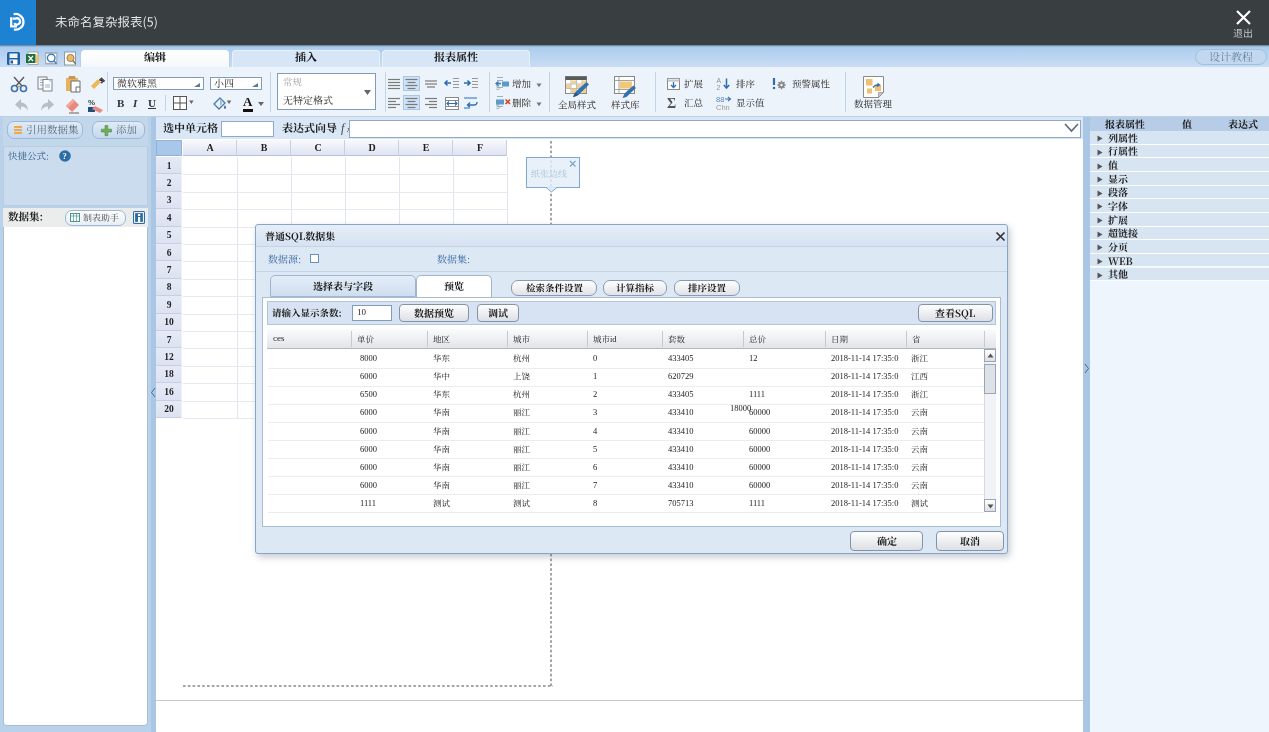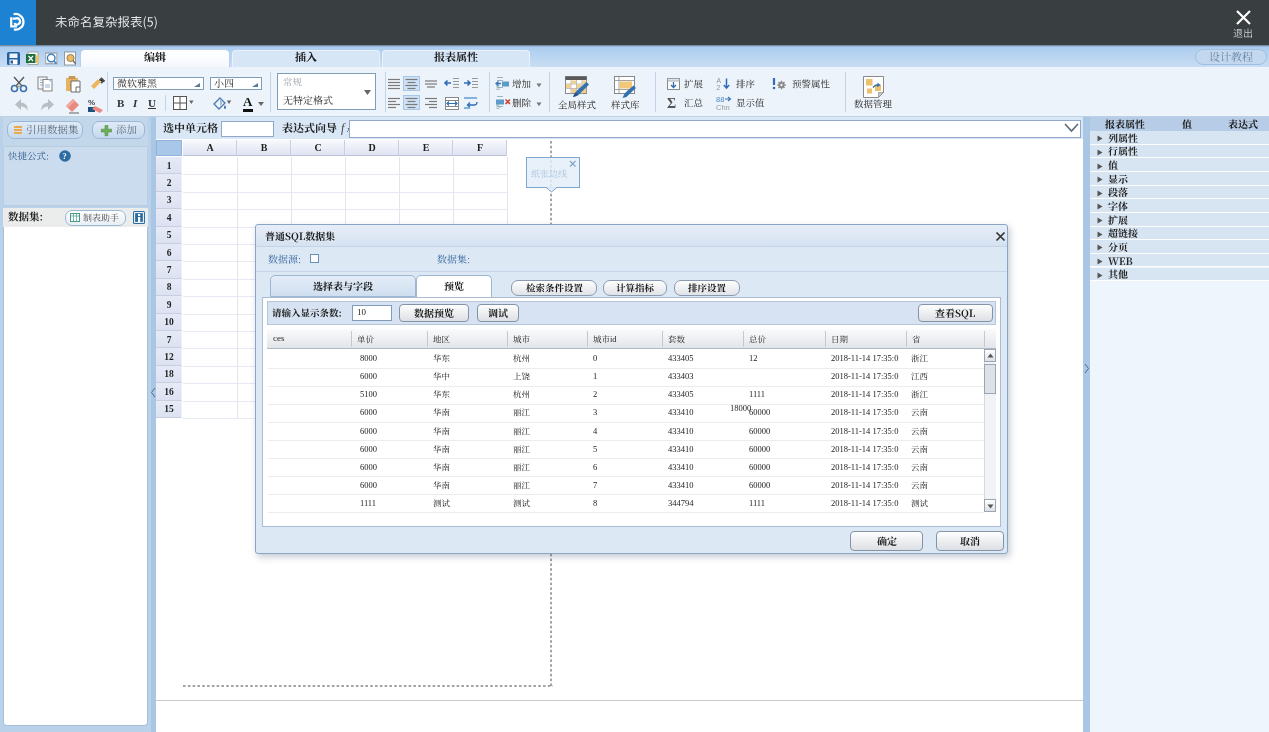--- a/index.html
+++ b/index.html
@@ -733,21 +733,21 @@
     <div style="position:absolute;left:169px;transform:translateX(-50%);top:315.175px;font:bold 9.5px 'Liberation Serif',serif;color:#222;white-space:pre;line-height:14.25px;">10</div>
     <div style="position:absolute;left:156px;top:331.0px;width:26px;height:17.4px;background:linear-gradient(#e6eaf7,#dde2f2);border-bottom:1px solid #c9cfde;border-right:1px solid #eef1f8"></div>
     <div style="position:absolute;left:169px;transform:translateX(-50%);top:332.575px;font:bold 9.5px 'Liberation Serif',serif;color:#222;white-space:pre;line-height:14.25px;">7</div>
     <div style="position:absolute;left:156px;top:348.4px;width:26px;height:17.4px;background:linear-gradient(#e6eaf7,#dde2f2);border-bottom:1px solid #c9cfde;border-right:1px solid #eef1f8"></div>
     <div style="position:absolute;left:169px;transform:translateX(-50%);top:349.97499999999997px;font:bold 9.5px 'Liberation Serif',serif;color:#222;white-space:pre;line-height:14.25px;">12</div>
     <div style="position:absolute;left:156px;top:365.79999999999995px;width:26px;height:17.4px;background:linear-gradient(#e6eaf7,#dde2f2);border-bottom:1px solid #c9cfde;border-right:1px solid #eef1f8"></div>
     <div style="position:absolute;left:169px;transform:translateX(-50%);top:367.37499999999994px;font:bold 9.5px 'Liberation Serif',serif;color:#222;white-space:pre;line-height:14.25px;">18</div>
     <div style="position:absolute;left:156px;top:383.2px;width:26px;height:17.4px;background:linear-gradient(#e6eaf7,#dde2f2);border-bottom:1px solid #c9cfde;border-right:1px solid #eef1f8"></div>
     <div style="position:absolute;left:169px;transform:translateX(-50%);top:384.775px;font:bold 9.5px 'Liberation Serif',serif;color:#222;white-space:pre;line-height:14.25px;">16</div>
     <div style="position:absolute;left:156px;top:400.59999999999997px;width:26px;height:17.4px;background:linear-gradient(#e6eaf7,#dde2f2);border-bottom:1px solid #c9cfde;border-right:1px solid #eef1f8"></div>
-    <div style="position:absolute;left:169px;transform:translateX(-50%);top:402.17499999999995px;font:bold 9.5px 'Liberation Serif',serif;color:#222;white-space:pre;line-height:14.25px;">15</div>
+    <div style="position:absolute;left:169px;transform:translateX(-50%);top:402.17499999999995px;font:bold 9.5px 'Liberation Serif',serif;color:#222;white-space:pre;line-height:14.25px;">20</div>
     <div style="position:absolute;left:237px;top:157px;width:1px;height:261.0px;background:#e2e5f0"></div>
     <div style="position:absolute;left:291px;top:157px;width:1px;height:261.0px;background:#e2e5f0"></div>
     <div style="position:absolute;left:345px;top:157px;width:1px;height:261.0px;background:#e2e5f0"></div>
     <div style="position:absolute;left:399px;top:157px;width:1px;height:261.0px;background:#e2e5f0"></div>
     <div style="position:absolute;left:453px;top:157px;width:1px;height:261.0px;background:#e2e5f0"></div>
     <div style="position:absolute;left:507px;top:157px;width:1px;height:261.0px;background:#e2e5f0"></div>
     <div style="position:absolute;left:183px;top:174.4px;width:324px;height:1px;background:#e6e9f2"></div>
     <div style="position:absolute;left:183px;top:191.8px;width:324px;height:1px;background:#e6e9f2"></div>
     <div style="position:absolute;left:183px;top:209.2px;width:324px;height:1px;background:#e6e9f2"></div>
     <div style="position:absolute;left:183px;top:226.6px;width:324px;height:1px;background:#e6e9f2"></div>
@@ -1132,31 +1132,31 @@
         <use href="#r4e2d" x="1000"></use>
       </g>
     </svg>
     <svg class="t" style="left:513.0px;top:371.2px" width="17.0" height="10.6">
       <g fill="#1a1a1a" transform="translate(0,8.5) scale(0.008500,-0.008500)">
         <use href="#r4e0a" x="0"></use>
         <use href="#r9976" x="1000"></use>
       </g>
     </svg>
     <div style="position:absolute;left:593px;top:370.225px;font:normal 8.5px 'Liberation Serif',serif;color:#1a1a1a;white-space:pre;line-height:12.75px;">1</div>
-    <div style="position:absolute;left:668px;top:370.225px;font:normal 8.5px 'Liberation Serif',serif;color:#1a1a1a;white-space:pre;line-height:12.75px;">433403</div>
+    <div style="position:absolute;left:668px;top:370.225px;font:normal 8.5px 'Liberation Serif',serif;color:#1a1a1a;white-space:pre;line-height:12.75px;">620729</div>
     <div style="position:absolute;left:730px;top:370.225px;font:normal 8.5px 'Liberation Serif',serif;color:#1a1a1a;white-space:pre;line-height:12.75px;margin-top:32px;">18000</div>
     <div style="position:absolute;left:831px;top:370.225px;font:normal 8.5px 'Liberation Serif',serif;color:#1a1a1a;white-space:pre;line-height:12.75px;">2018-11-14 17:35:0</div>
     <svg class="t" style="left:911.0px;top:371.2px" width="17.0" height="10.6">
       <g fill="#1a1a1a" transform="translate(0,8.5) scale(0.008500,-0.008500)">
         <use href="#r6c5f" x="0"></use>
         <use href="#r897f" x="1000"></use>
       </g>
     </svg>
     <div style="position:absolute;left:268px;top:403.7px;width:716px;height:1px;background:#ececec"></div>
-    <div style="position:absolute;left:360px;top:388.325px;font:normal 8.5px 'Liberation Serif',serif;color:#1a1a1a;white-space:pre;line-height:12.75px;">5100</div>
+    <div style="position:absolute;left:360px;top:388.325px;font:normal 8.5px 'Liberation Serif',serif;color:#1a1a1a;white-space:pre;line-height:12.75px;">6500</div>
     <svg class="t" style="left:433.0px;top:389.3px" width="17.0" height="10.6">
       <g fill="#1a1a1a" transform="translate(0,8.5) scale(0.008500,-0.008500)">
         <use href="#r534e" x="0"></use>
         <use href="#r4e1c" x="1000"></use>
       </g>
     </svg>
     <svg class="t" style="left:513.0px;top:389.3px" width="17.0" height="10.6">
       <g fill="#1a1a1a" transform="translate(0,8.5) scale(0.008500,-0.008500)">
         <use href="#r676d" x="0"></use>
         <use href="#r5dde" x="1000"></use>
@@ -1300,21 +1300,21 @@
         <use href="#r8bd5" x="1000"></use>
       </g>
     </svg>
     <svg class="t" style="left:513.0px;top:497.9px" width="17.0" height="10.6">
       <g fill="#1a1a1a" transform="translate(0,8.5) scale(0.008500,-0.008500)">
         <use href="#r6d4b" x="0"></use>
         <use href="#r8bd5" x="1000"></use>
       </g>
     </svg>
     <div style="position:absolute;left:593px;top:496.925px;font:normal 8.5px 'Liberation Serif',serif;color:#1a1a1a;white-space:pre;line-height:12.75px;">8</div>
-    <div style="position:absolute;left:668px;top:496.925px;font:normal 8.5px 'Liberation Serif',serif;color:#1a1a1a;white-space:pre;line-height:12.75px;">344794</div>
+    <div style="position:absolute;left:668px;top:496.925px;font:normal 8.5px 'Liberation Serif',serif;color:#1a1a1a;white-space:pre;line-height:12.75px;">705713</div>
     <div style="position:absolute;left:749px;top:496.925px;font:normal 8.5px 'Liberation Serif',serif;color:#1a1a1a;white-space:pre;line-height:12.75px;">1111</div>
     <div style="position:absolute;left:831px;top:496.925px;font:normal 8.5px 'Liberation Serif',serif;color:#1a1a1a;white-space:pre;line-height:12.75px;">2018-11-14 17:35:0</div>
     <svg class="t" style="left:911.0px;top:497.9px" width="17.0" height="10.6">
       <g fill="#1a1a1a" transform="translate(0,8.5) scale(0.008500,-0.008500)">
         <use href="#r6d4b" x="0"></use>
         <use href="#r8bd5" x="1000"></use>
       </g>
     </svg>
     <div style="position:absolute;left:984px;top:349px;width:12px;height:163px;background:#f1f3f6;border-left:1px solid #d5dae0"></div>
     <div style="position:absolute;left:984px;top:349px;width:12px;height:13px;background:linear-gradient(#fff,#dcdfe4);border:1px solid #9aa5b5"></div>

